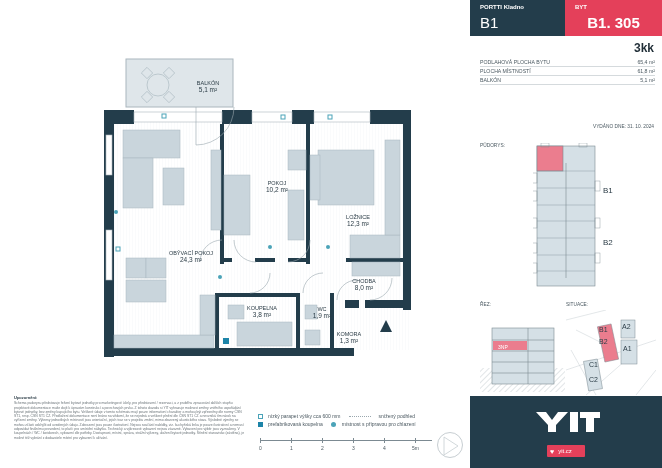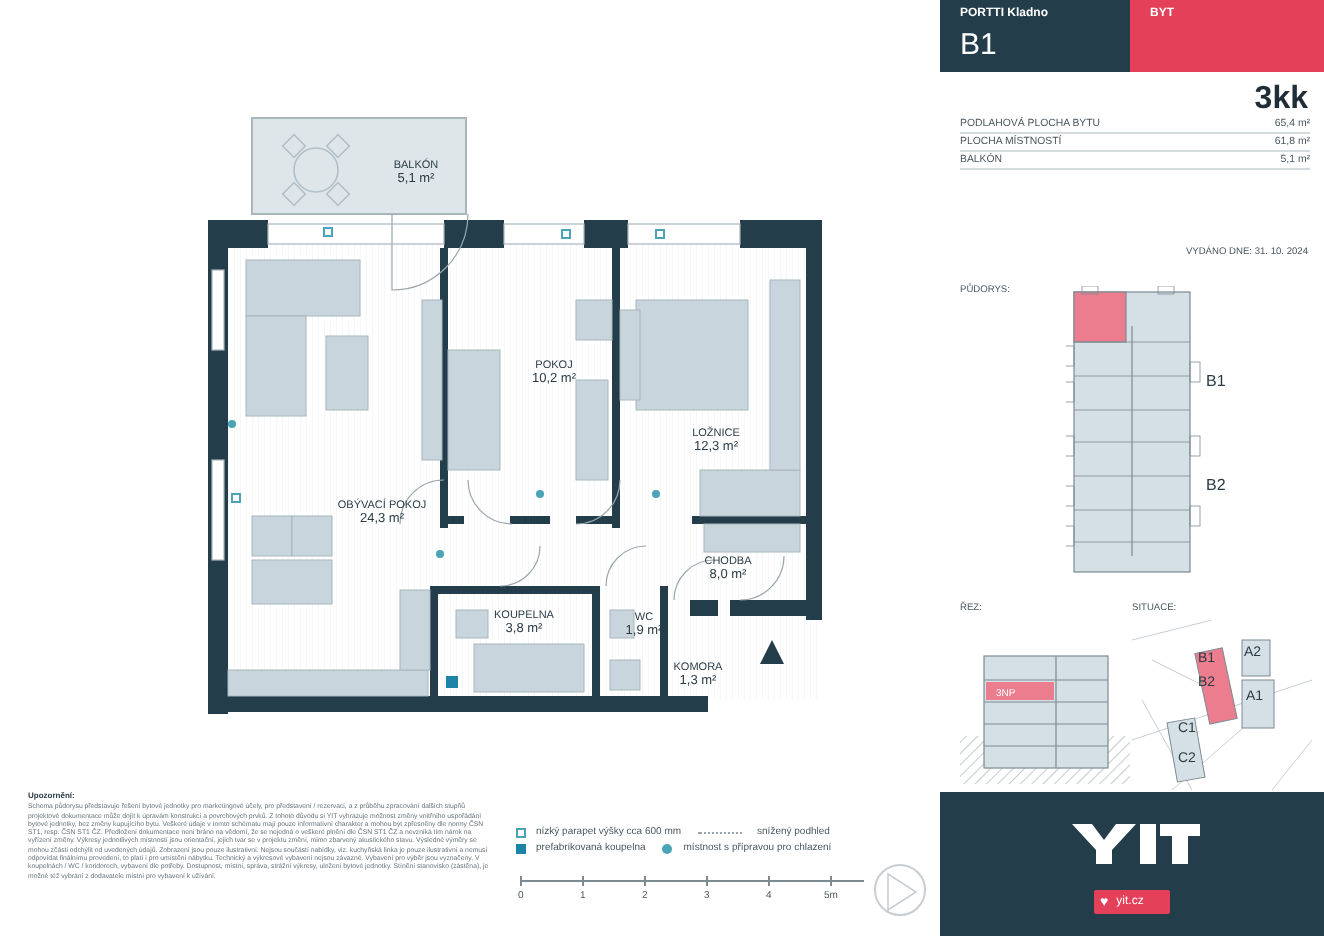--- a/index.html
+++ b/index.html
@@ -16,21 +16,21 @@
   .scale .lbl { position: absolute; top: 7px; font-size: 5px; color: #4a5860; }
   .compass { position: absolute; left: 437px; top: 432px; width: 26px; height: 26px; border: 1px solid #c7ced2; border-radius: 50%; }
 
   .side { position: absolute; left: 470px; top: 0; width: 192px; height: 468px; background: #233d4b; }
   .side .card { position: absolute; left: 0; top: 36px; width: 192px; height: 360px; background: #ffffff; }
   .hdr-l { position: absolute; left: 0; top: 0; width: 92px; height: 36px; background: #233d4b; color: #fff; padding: 4px 10px; }
   .hdr-r { position: absolute; left: 95px; top: 0; width: 97px; height: 36px; background: #e4405a; color: #fff; padding: 4px 10px; }
   .hdr-small { font-size: 6px; font-weight: bold; }
   .hdr-big { font-size: 15px; margin-top: 4px; }
   .hdr-r .hdr-big { text-align: center; font-weight: bold; }
-  .type { position: absolute; right: 8px; top: 41px; font-size: 16px; font-weight: bold; color: #1f2d36; }
+  .type { position: absolute; right: 8px; top: 41px; font-size: 12px; font-weight: bold; color: #1f2d36; }
   .areas { position: absolute; left: 10px; top: 58px; width: 175px; }
   .area-row { display: flex; justify-content: space-between; font-size: 5.2px; color: #4a5860; border-bottom: 0.6px solid #d5dadd; height: 9px; align-items: center; }
   .issued { position: absolute; right: 8px; top: 124px; font-size: 4.8px; color: #4a5860; }
   .lbl-sm { position: absolute; font-size: 4.8px; color: #4a5860; }
   .bld-lbl { position: absolute; font-size: 8px; color: #2a3b45; }
   .logo { position: absolute; left: 536px; top: 412px; }
   .web-btn { position: absolute; left: 547px; top: 445px; width: 38px; height: 12px; background: #e4405a; border-radius: 1px; color: #fff; font-size: 6px; display: flex; align-items: center; padding-left: 3px; gap: 4px; }
 </style>
 </head>
 <body>
@@ -221,20 +221,21 @@
     </svg>
 </div>
 
 <div class="side">
   <div class="hdr-l">
     <div class="hdr-small">PORTTI Kladno</div>
     <div class="hdr-big">B1</div>
   </div>
   <div class="hdr-r">
     <div class="hdr-small">BYT</div>
+    <div class="hdr-big">B1. 305</div>
   </div>
   <div class="card"></div>
 </div>
 
 <div class="type">3kk</div>
 <div class="areas" style="left:480px">
   <div class="area-row">
       <span>PODLAHOVÁ PLOCHA BYTU</span>
       <span>65,4 m²</span>
     </div>

